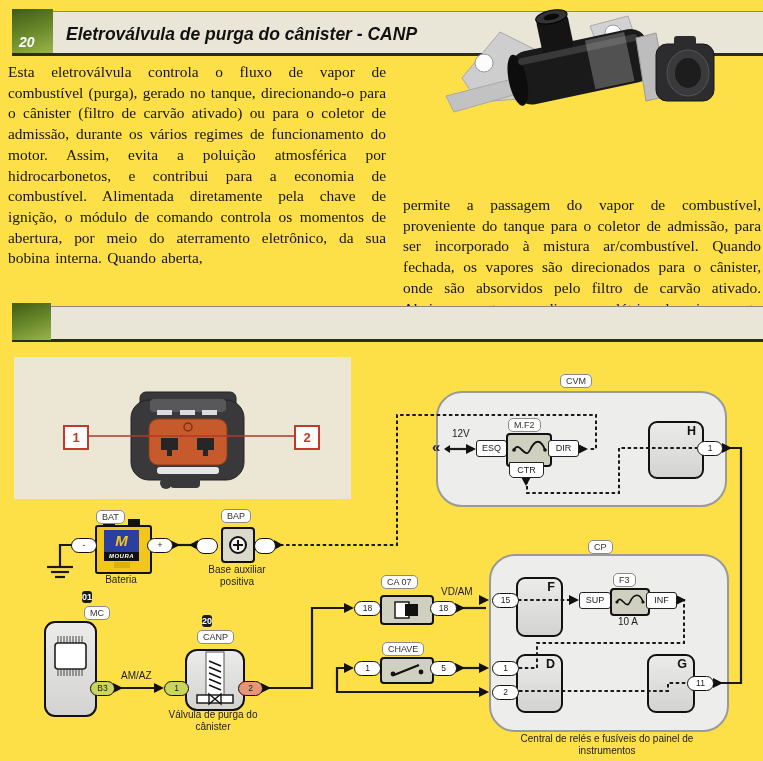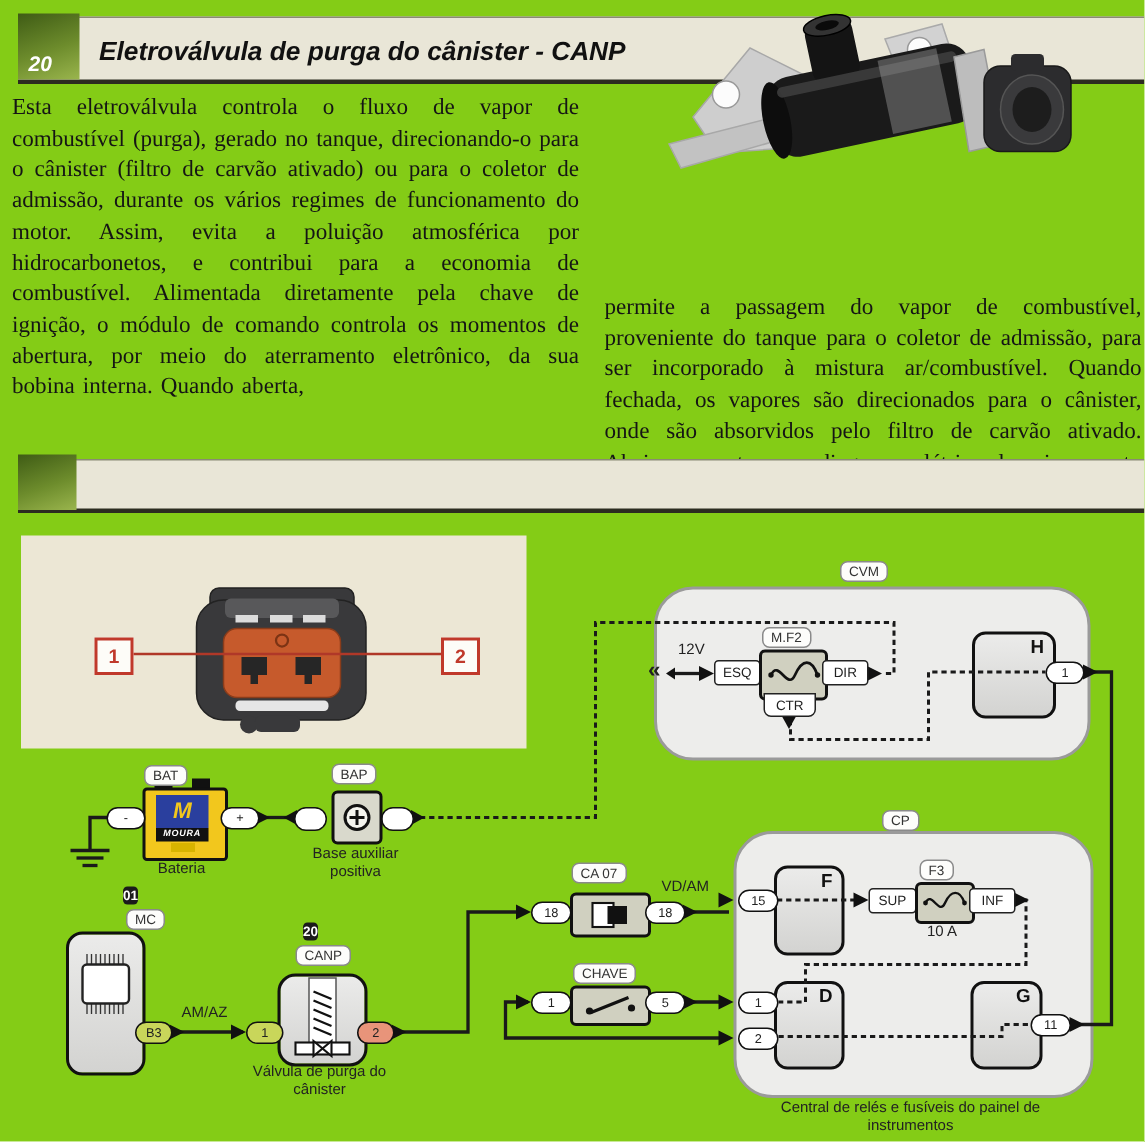--- a/index.html
+++ b/index.html
@@ -1,16 +1,16 @@
 <!DOCTYPE html>
 <html><head>
 <meta charset="utf-8">
 <style>
   html,body{margin:0;padding:0;background:#fff;}
-  .page{position:relative;width:763px;height:761px;background:#84cc16;overflow:hidden;
+  .page{position:relative;width:763px;height:761px;background:#fde047;overflow:hidden;
         font-family:"Liberation Sans",sans-serif;}
   
   .hbar{position:absolute;left:12px;right:0;height:41px;background:#e9e6d7;
         border-top:1px solid #8a8a74;border-bottom:3px solid #2c2c20;z-index:2;}
   .hsq{position:absolute;width:41px;height:44px;z-index:3;
        background:linear-gradient(160deg,#3f5c15 0%,#6d8c2c 55%,#9ab54d 100%);}
   .hnum{position:absolute;left:7px;bottom:3px;color:#fff;font-weight:bold;font-style:italic;font-size:14px;}
   .htitle{position:absolute;font-weight:bold;font-style:italic;font-size:17.5px;color:#111;z-index:3;}
   
   .col{position:absolute;font-family:"Liberation Serif",serif;font-size:15.4px;line-height:20.7px;

